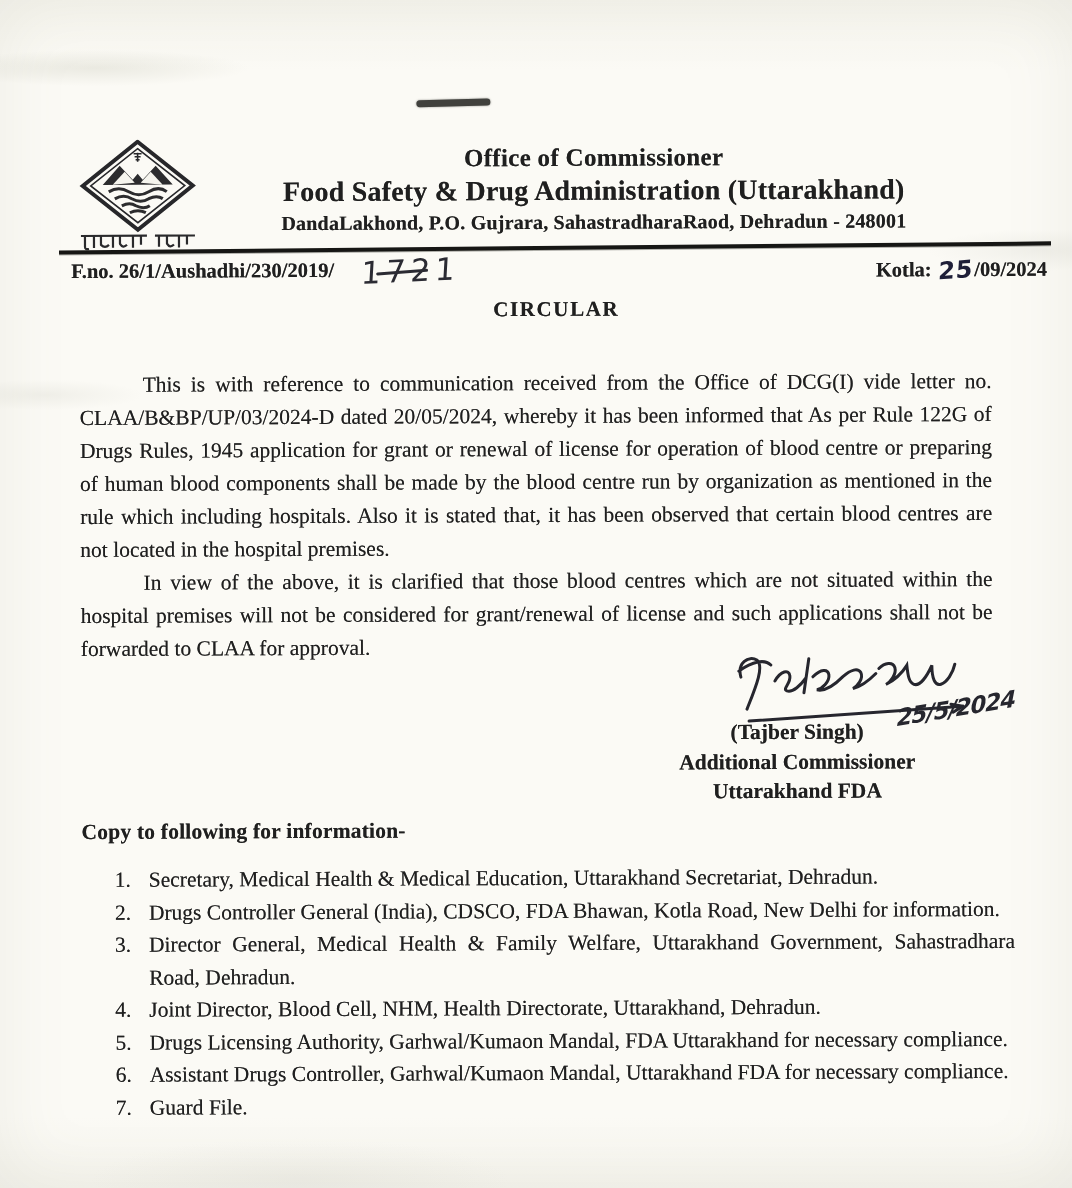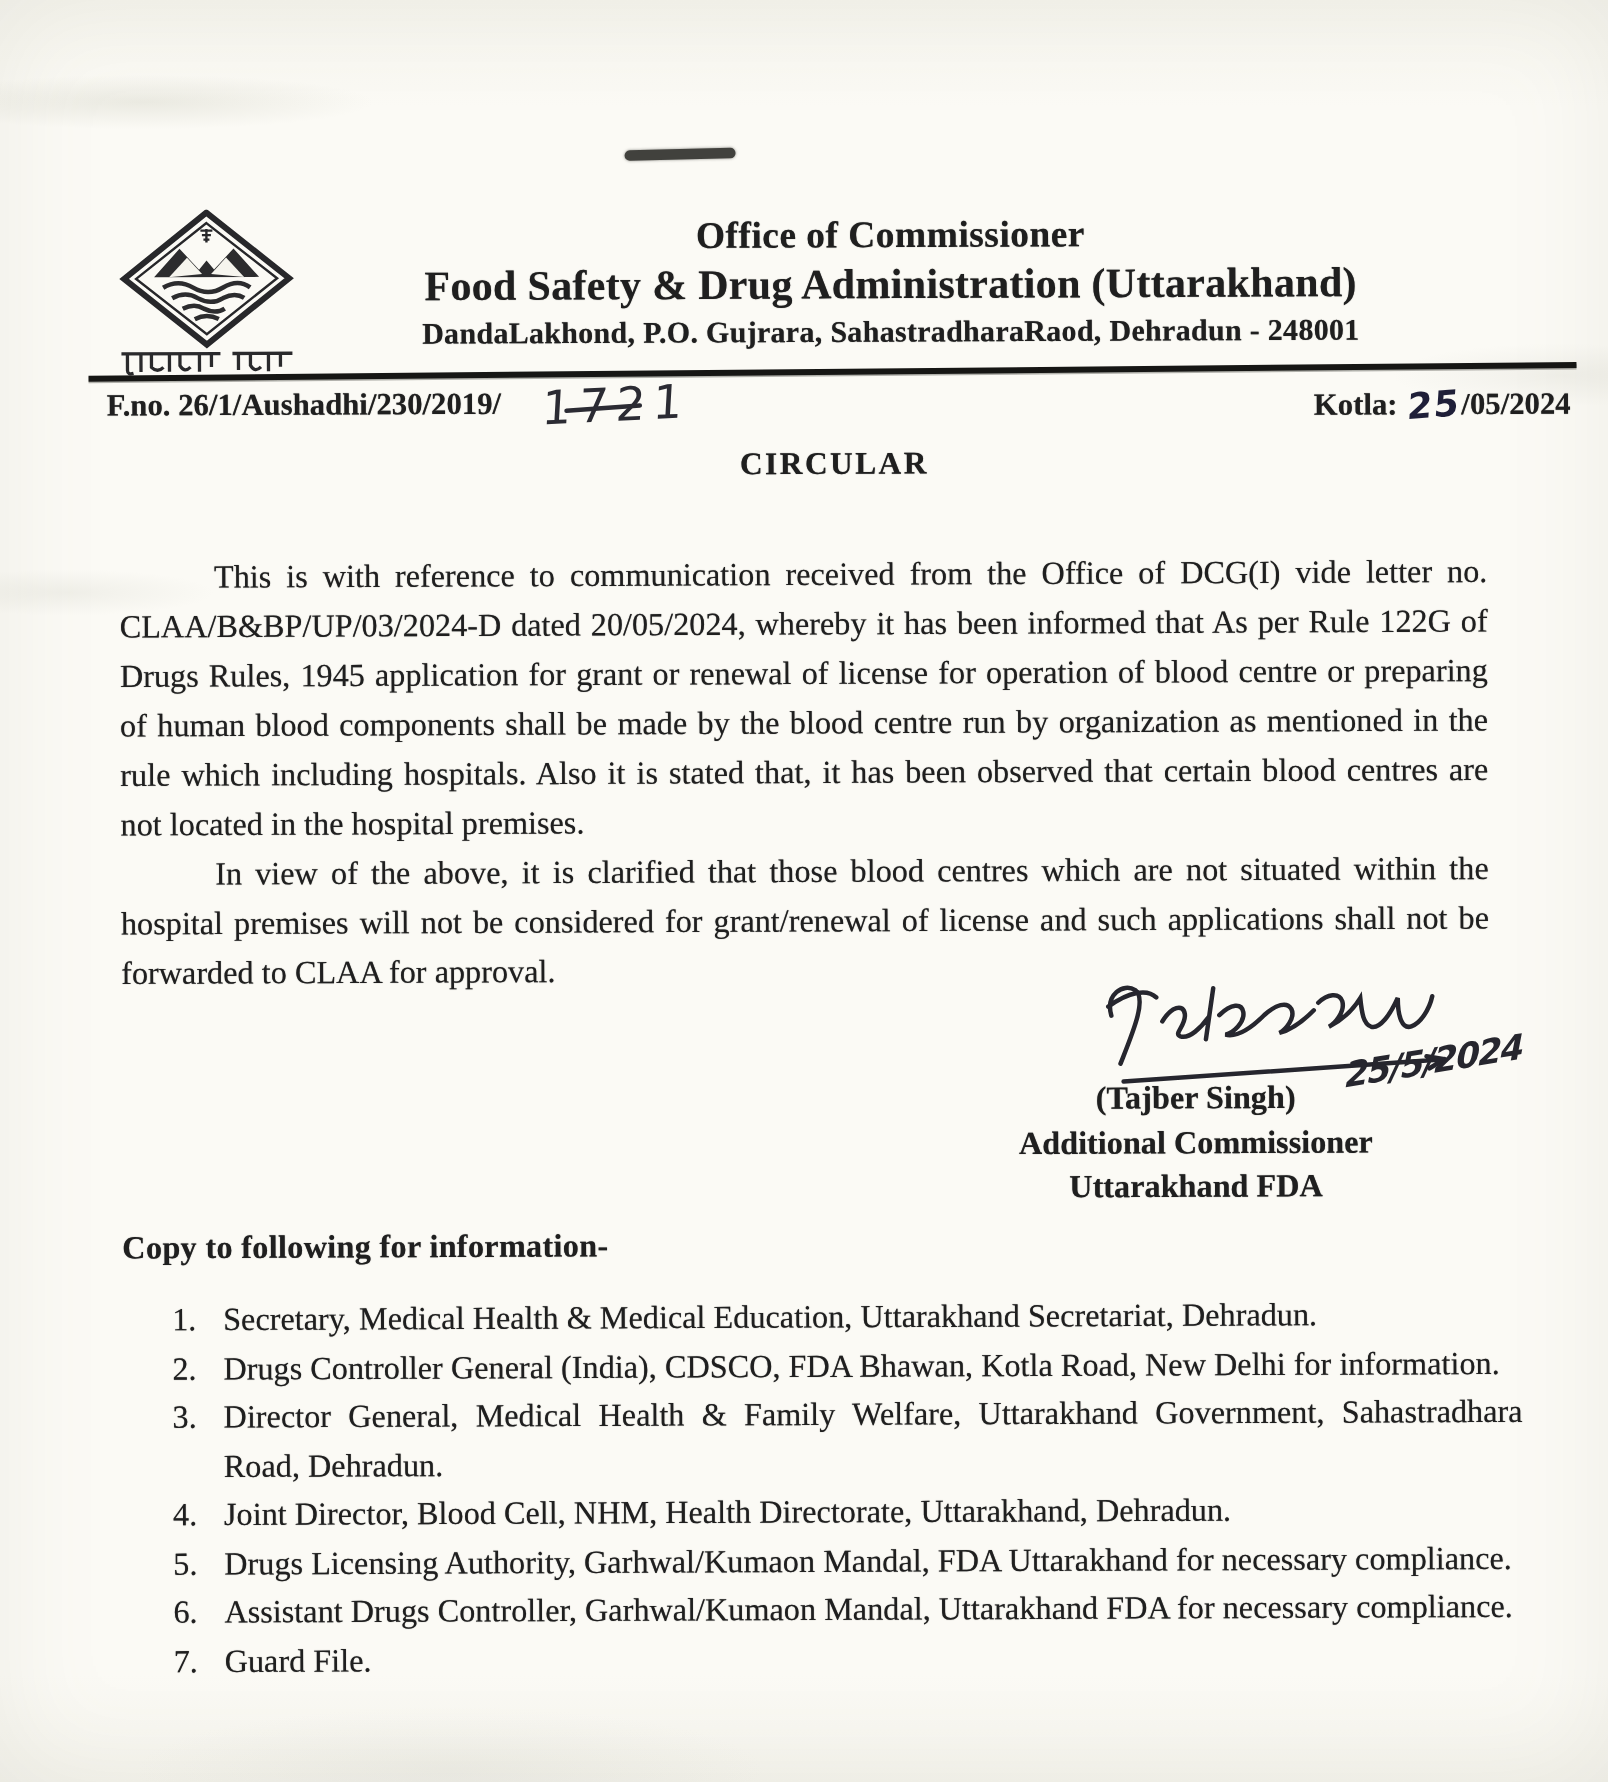--- a/index.html
+++ b/index.html
@@ -135,21 +135,21 @@
       <div class="hdr3 fuzz">DandaLakhond, P.O. Gujrara, SahastradharaRaod, Dehradun - 248001</div>
     </div>
 
     <div class="rule"></div>
 
     <div class="ref-row">
       <span class="fno fuzz">F.no. 26/1/Aushadhi/230/2019/</span>
       <span class="hand-fno">1721</span>
       <span class="hand-fno-bar"></span>
       <span class="date-group"><span class="fuzz">Kotla:</span>
-        <span class="hand-day">25</span><span class="fuzz">/05/2024</span></span>
+        <span class="hand-day">25</span><span class="fuzz">/09/2024</span></span>
     </div>
 
     <div class="doc-title fuzz">CIRCULAR</div>
 
     <div class="body-text">
       <p class="fuzz">This is with reference to communication received from the Office of DCG(I) vide letter no. CLAA/B&amp;BP/UP/03/2024-D dated 20/05/2024, whereby it has been informed that As per Rule 122G of Drugs Rules, 1945 application for grant or renewal of license for operation of blood centre or preparing of human blood components shall be made by the blood centre run by organization as mentioned in the rule which including hospitals. Also it is stated that, it has been observed that certain blood centres are not located in the hospital premises.</p>
       <p class="fuzz">In view of the above, it is clarified that those blood centres which are not situated within the hospital premises will not be considered for grant/renewal of license and such applications shall not be forwarded to CLAA for approval.</p>
     </div>
 
     <svg class="sig-art" viewBox="0 0 300 80" xmlns="http://www.w3.org/2000/svg">

